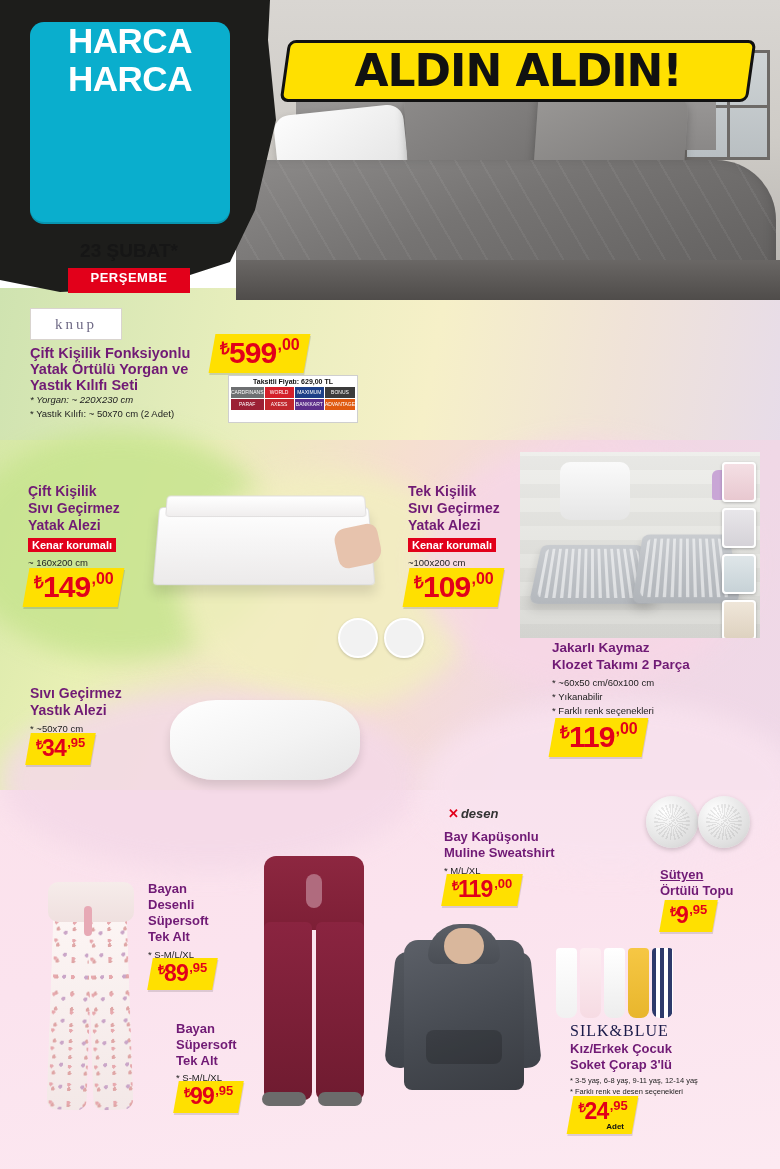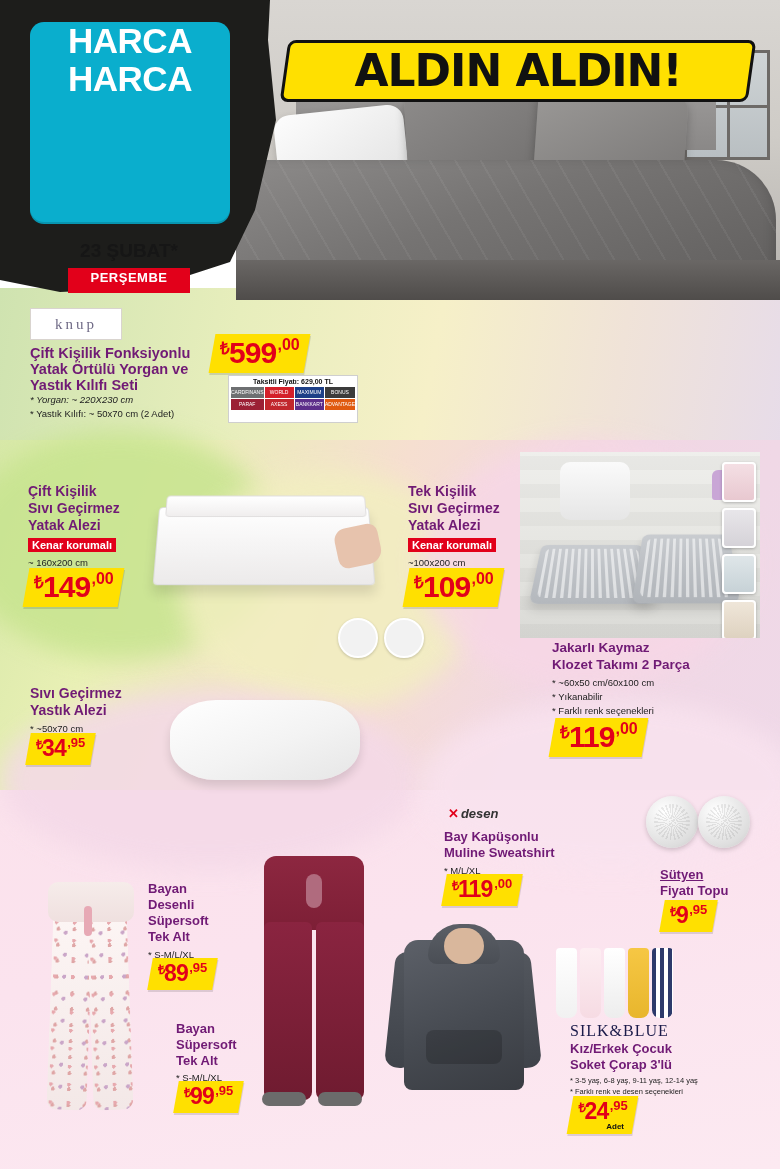--- a/index.html
+++ b/index.html
@@ -485,21 +485,21 @@
       <div class="pocket"></div>
     <div class="hood"></div>
       <div class="face"></div>
   </div>
 
   <div class="balls">
     <div class="b b1"></div>
       <div class="b b2"></div>
   </div>
   <div class="ttl" style="position:absolute;left:660px;top:868px;font-size:13px;text-decoration:underline;">Sütyen</div>
-  <div class="ttl" style="position:absolute;left:660px;top:884px;font-size:13px;">Fiyatı Topu</div>
+  <div class="ttl" style="position:absolute;left:660px;top:884px;font-size:13px;">Örtülü Topu</div>
   <div class="price sm" style="left:662px;top:900px;">
     <i class="cur">₺</i><i class="int">9</i><i class="dec">,95</i>
   </div>
 
   <div class="socks">
     <div class="s"></div>
       <div class="s"></div>
       <div class="s"></div>
       <div class="s"></div>
       <div class="s"></div>

